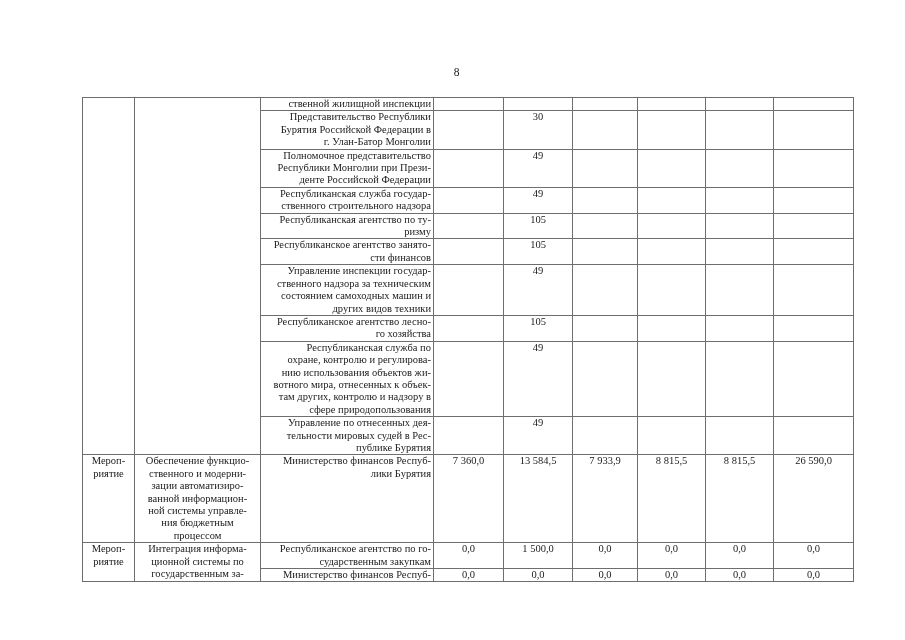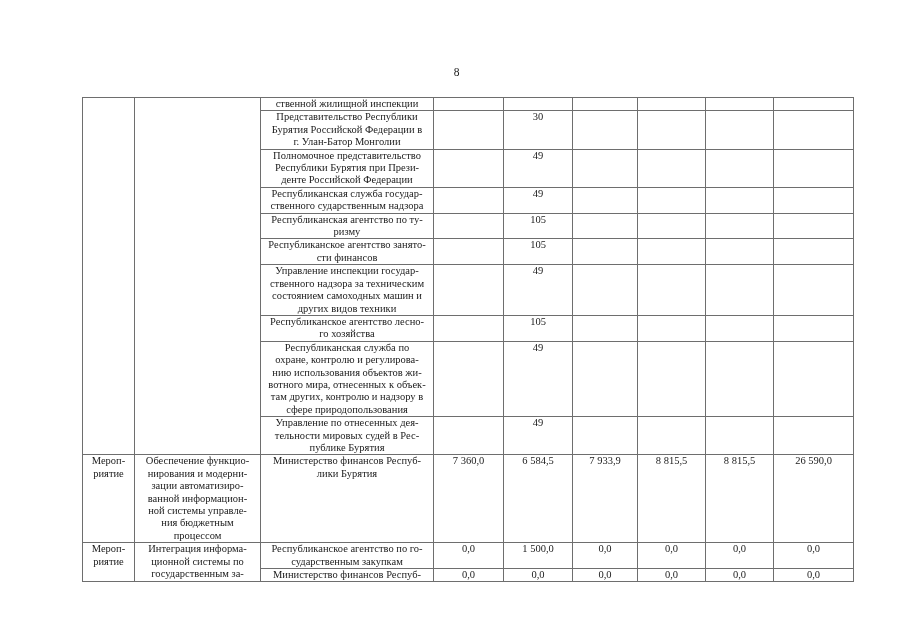--- a/index.html
+++ b/index.html
@@ -18,21 +18,21 @@
   table.doc-table td {
     border:1px solid #6e6e6e;
     vertical-align:top;
     font-size:10.5px;
     line-height:12.4px;
     white-space:pre-line;
     padding:0 2px;
     overflow:hidden;
   }
   td.type-cell, td.desc-cell { text-align:center; }
-  td.agency-cell { text-align:center; padding-left:4px; padding-right:4px; }
+  td.agency-cell { text-align:right; padding-left:4px; padding-right:4px; }
   td.value-cell { text-align:center; }
 </style>
 </head>
 <body>
 
 <div class="page">
   <div class="page-number">8</div>
 
   <table class="doc-table">
     <colgroup>
@@ -64,32 +64,32 @@
 г. Улан-Батор Монголии</td>
           <td class="value-cell"></td>
           <td class="value-cell">30</td>
           <td class="value-cell"></td>
           <td class="value-cell"></td>
           <td class="value-cell"></td>
           <td class="value-cell"></td>
         </tr>
         <tr>
           <td class="agency-cell">Полномочное представительство
-Республики Бурятия при Прези-
+Республики Монголии при Прези-
 денте Российской Федерации</td>
           <td class="value-cell"></td>
           <td class="value-cell">49</td>
           <td class="value-cell"></td>
           <td class="value-cell"></td>
           <td class="value-cell"></td>
           <td class="value-cell"></td>
         </tr>
         <tr>
           <td class="agency-cell">Республиканская служба государ-
-ственного сударственным надзора</td>
+ственного строительного надзора</td>
           <td class="value-cell"></td>
           <td class="value-cell">49</td>
           <td class="value-cell"></td>
           <td class="value-cell"></td>
           <td class="value-cell"></td>
           <td class="value-cell"></td>
         </tr>
         <tr>
           <td class="agency-cell">Республиканская агентство по ту-
 ризму</td>
@@ -154,30 +154,30 @@
           <td class="value-cell">49</td>
           <td class="value-cell"></td>
           <td class="value-cell"></td>
           <td class="value-cell"></td>
           <td class="value-cell"></td>
         </tr>
         <tr>
           <td class="type-cell">Мероп-
 риятие</td>
           <td class="desc-cell">Обеспечение функцио-
-нирования и модерни-
+ственного и модерни-
 зации автоматизиро-
 ванной информацион-
 ной системы управле-
 ния бюджетным
 процессом</td>
           <td class="agency-cell">Министерство финансов Респуб-
 лики Бурятия</td>
           <td class="value-cell">7 360,0</td>
-          <td class="value-cell">6 584,5</td>
+          <td class="value-cell">13 584,5</td>
           <td class="value-cell">7 933,9</td>
           <td class="value-cell">8 815,5</td>
           <td class="value-cell">8 815,5</td>
           <td class="value-cell">26 590,0</td>
         </tr>
         <tr>
           <td class="type-cell" rowspan="2">Мероп-
 риятие</td>
           <td class="desc-cell" rowspan="2">Интеграция информа-
 ционной системы по

